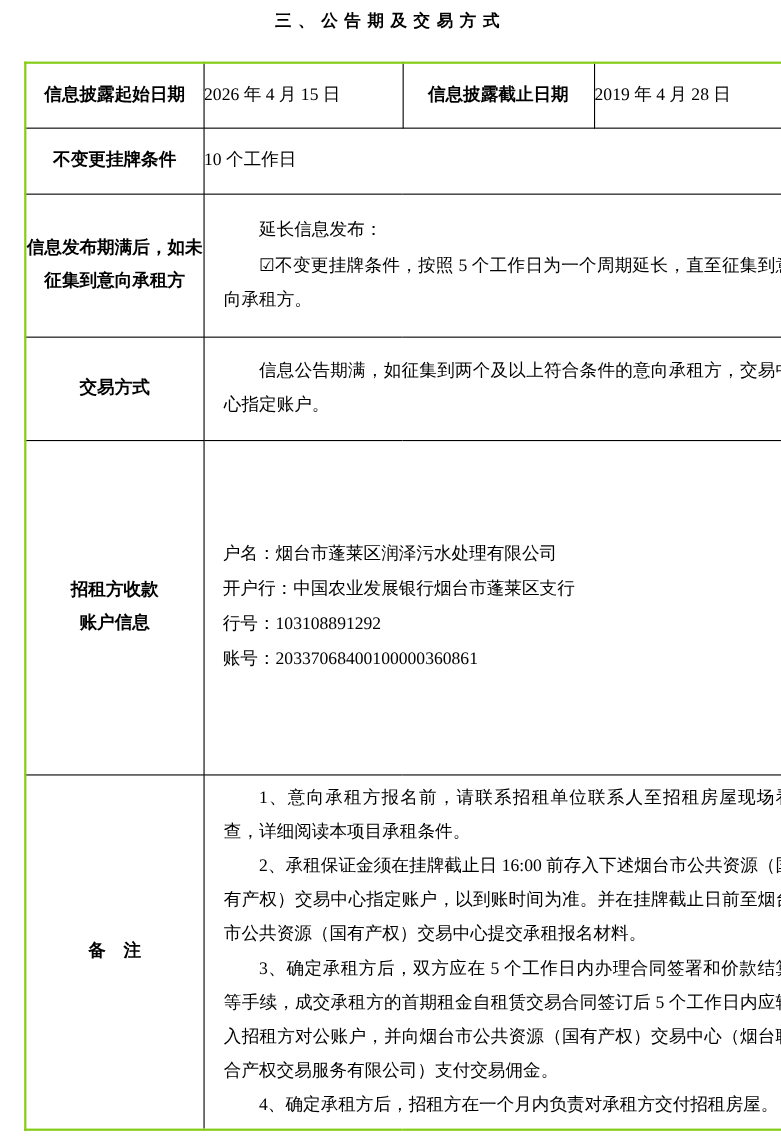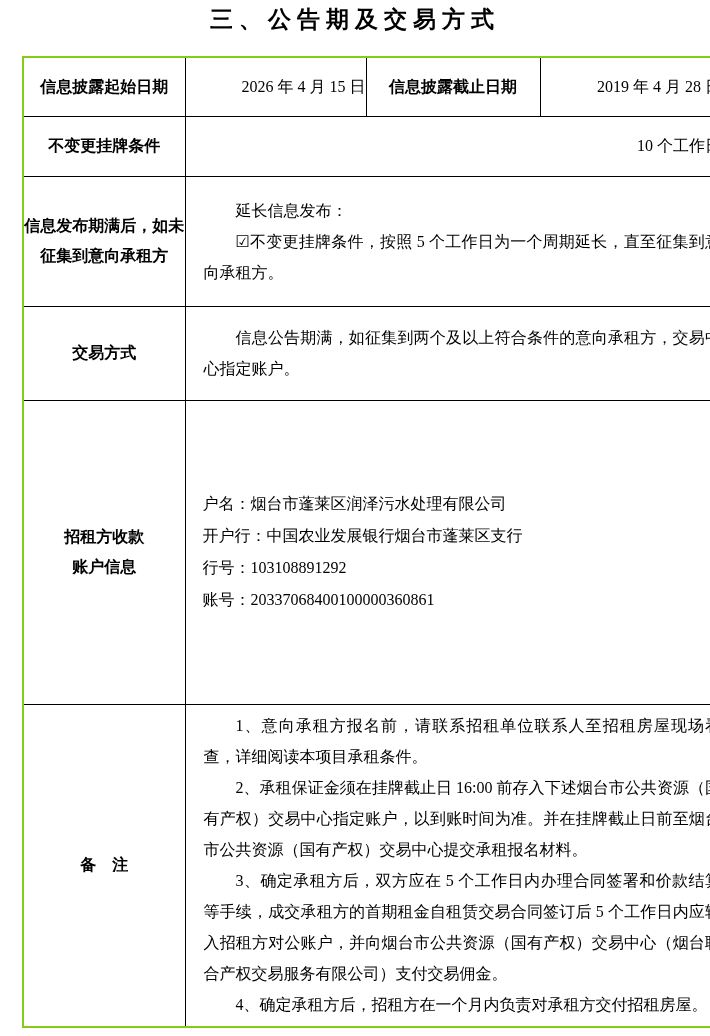--- a/index.html
+++ b/index.html
@@ -11,21 +11,21 @@
   }
   .page {
     position: relative;
     width: 710px;
     height: 1036px;
     background: #ffffff;
     overflow: hidden;
   }
   .doc-title {
     margin: 6px 0 0 0;
-    font-size: 23px;
+    font-size: 15px;
     font-weight: bold;
     text-align: center;
     letter-spacing: 6px;
     line-height: 28px;
   }
   table.main {
     border-collapse: collapse;
     table-layout: fixed;
     width: 699px;
     margin: 22px 0 0 22px;
@@ -38,21 +38,21 @@
     font-size: 16px;
     overflow: hidden;
   }
   td.hd {
     font-weight: bold;
     text-align: center;
     line-height: 30px;
     padding: 0 4px;
   }
   td.val {
-    text-align: right;
+    text-align: left;
     line-height: 30px;
   }
   td.content {
     padding: 0 8px;
     line-height: 31px;
     text-align: justify;
   }
   td.content p { margin: 0; }
   .indent { text-indent: 32px; padding-left: 18px; }
   tr.r1 { height: 59px; }

